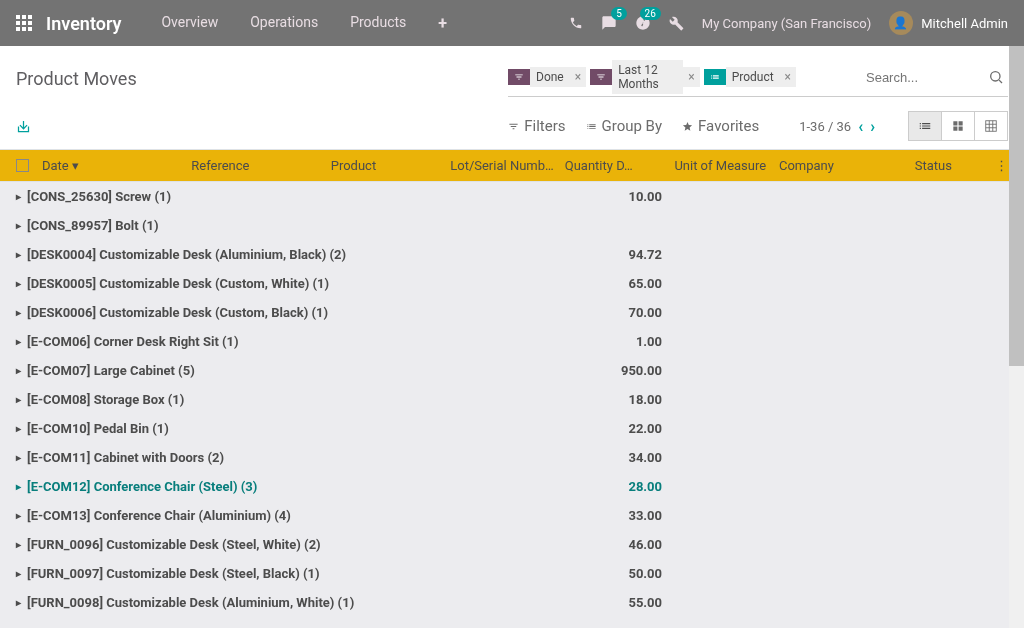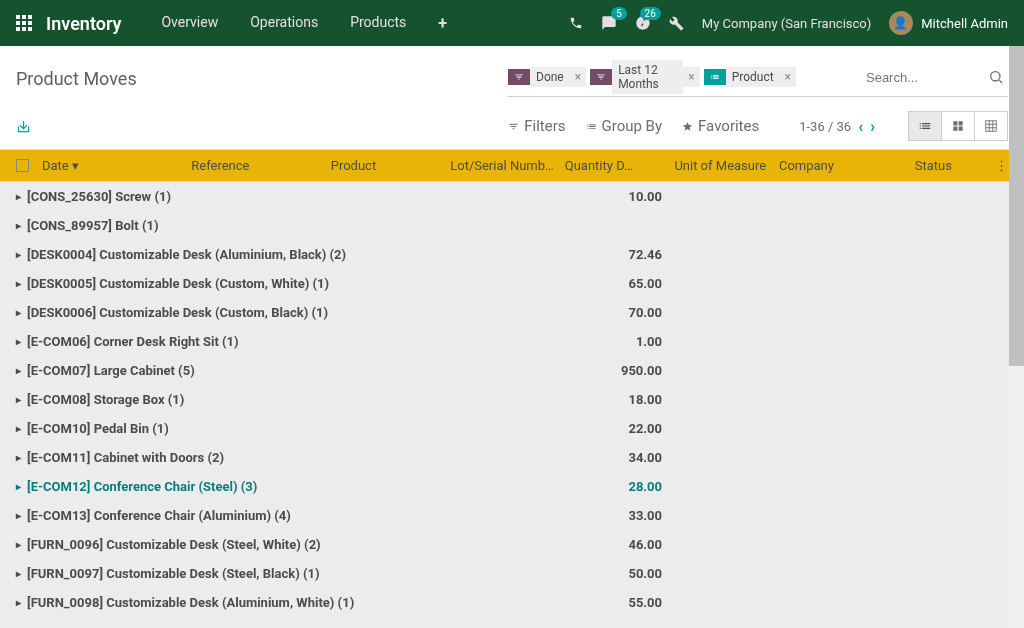--- a/index.html
+++ b/index.html
@@ -1,18 +1,18 @@
 <!DOCTYPE html>
 <html><head>
   <meta charset="utf-8">
   <style>
     * { margin: 0; padding: 0; box-sizing: border-box; }
     body { font-family: -apple-system, BlinkMacSystemFont, "Segoe UI", Roboto, sans-serif; font-size: 13px; color: #4c4c4c; background: #fff; width: 1024px; height: 628px; overflow: hidden; position: relative; }
     
-    .navbar { background: #14532d; height: 46px; display: flex; align-items: center; padding: 0 16px; color: #fff; }
+    .navbar { background: #737373; height: 46px; display: flex; align-items: center; padding: 0 16px; color: #fff; }
     .apps-grid { display: grid; grid-template-columns: repeat(3, 4px); grid-template-rows: repeat(3, 4px); gap: 2px; margin-right: 14px; cursor: pointer; }
     .apps-grid span { background: #fff; width: 4px; height: 4px; }
     .brand { font-size: 18px; font-weight: 600; margin-right: 28px; }
     .nav-links { display: flex; gap: 8px; }
     .nav-link { color: #e8dde3; padding: 8px 12px; cursor: pointer; font-size: 14px; }
     .nav-link.plus { font-size: 16px; font-weight: bold; }
     .nav-right { margin-left: auto; display: flex; align-items: center; gap: 18px; }
     .nav-icon { position: relative; cursor: pointer; color: #e8dde3; }
     .badge { position: absolute; top: -8px; right: -10px; background: #00a09d; color: #fff; border-radius: 8px; font-size: 10px; padding: 1px 5px; min-width: 14px; text-align: center; }
     .company-name { color: #e8dde3; font-size: 13px; cursor: pointer; }
@@ -234,21 +234,21 @@
     <span class="group-name">[CONS_25630] Screw (1)</span>
     <span class="group-qty">10.00</span>
     </div>
     <div class="group-row">
       <span class="caret-right">▸</span>
     <span class="group-name">[CONS_89957] Bolt (1)</span>
     </div>
     <div class="group-row">
       <span class="caret-right">▸</span>
     <span class="group-name">[DESK0004] Customizable Desk (Aluminium, Black) (2)</span>
-    <span class="group-qty">72.46</span>
+    <span class="group-qty">94.72</span>
     </div>
     <div class="group-row">
       <span class="caret-right">▸</span>
     <span class="group-name">[DESK0005] Customizable Desk (Custom, White) (1)</span>
     <span class="group-qty">65.00</span>
     </div>
     <div class="group-row">
       <span class="caret-right">▸</span>
     <span class="group-name">[DESK0006] Customizable Desk (Custom, Black) (1)</span>
     <span class="group-qty">70.00</span>

